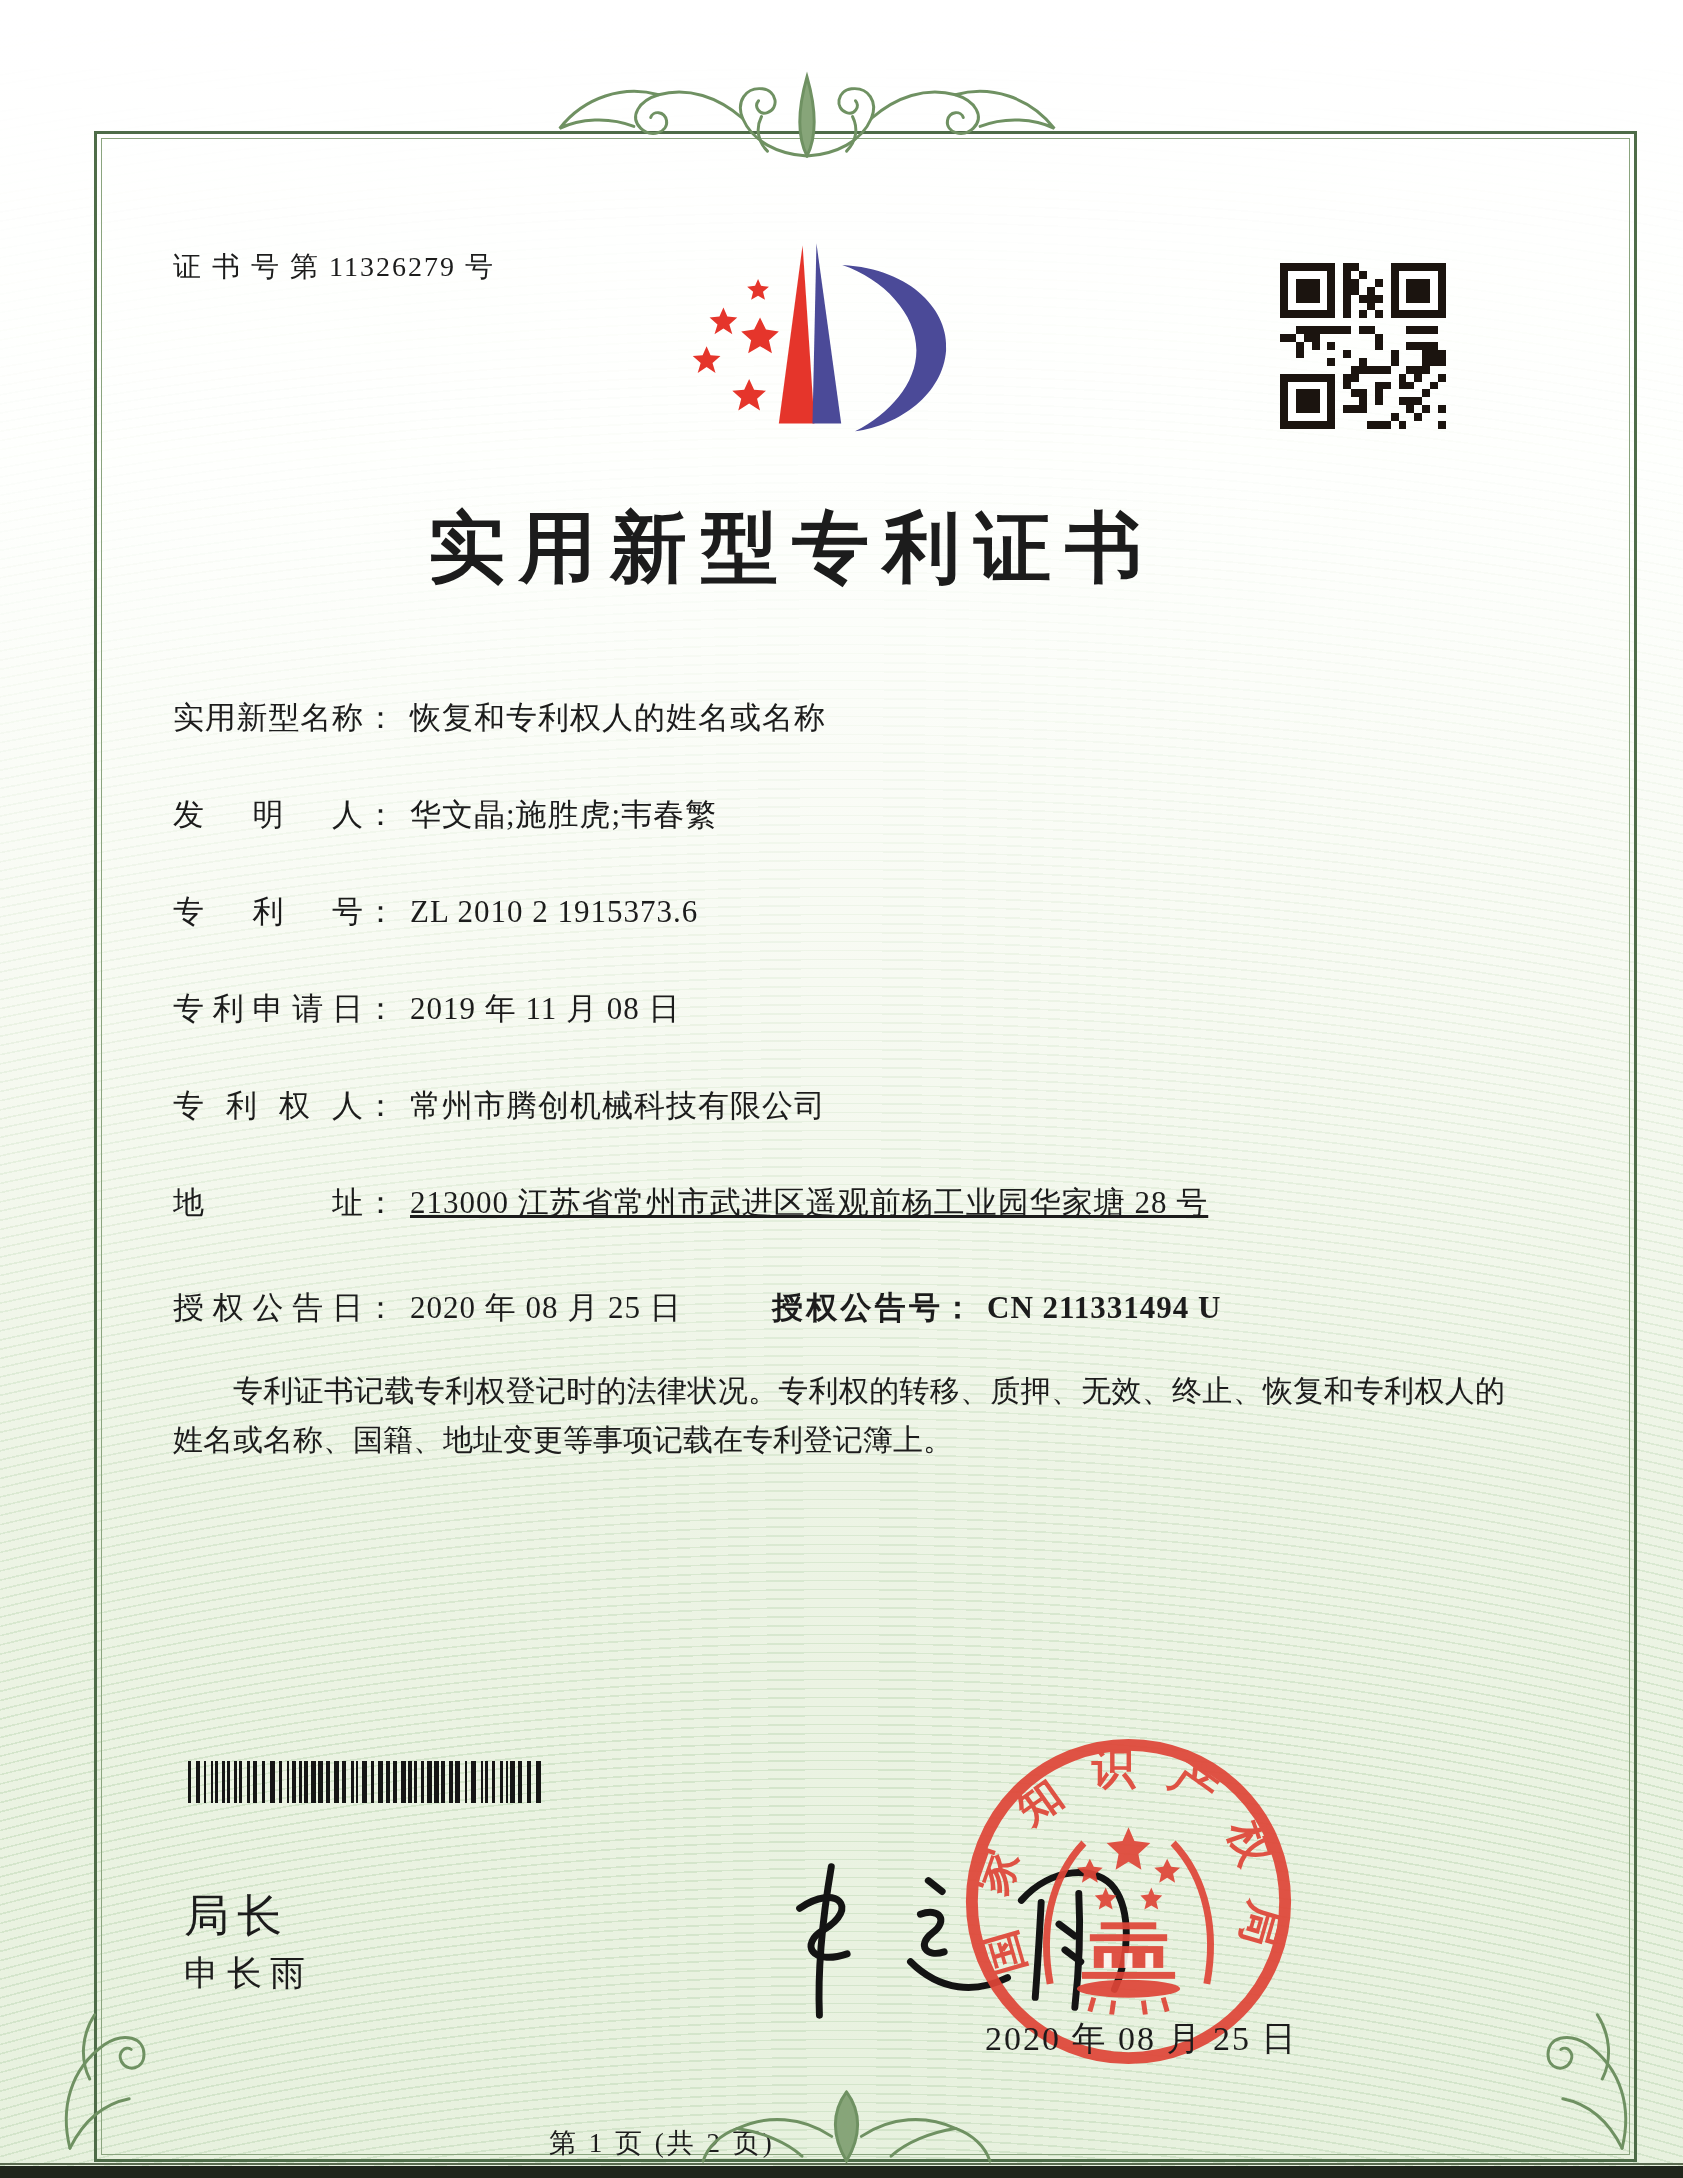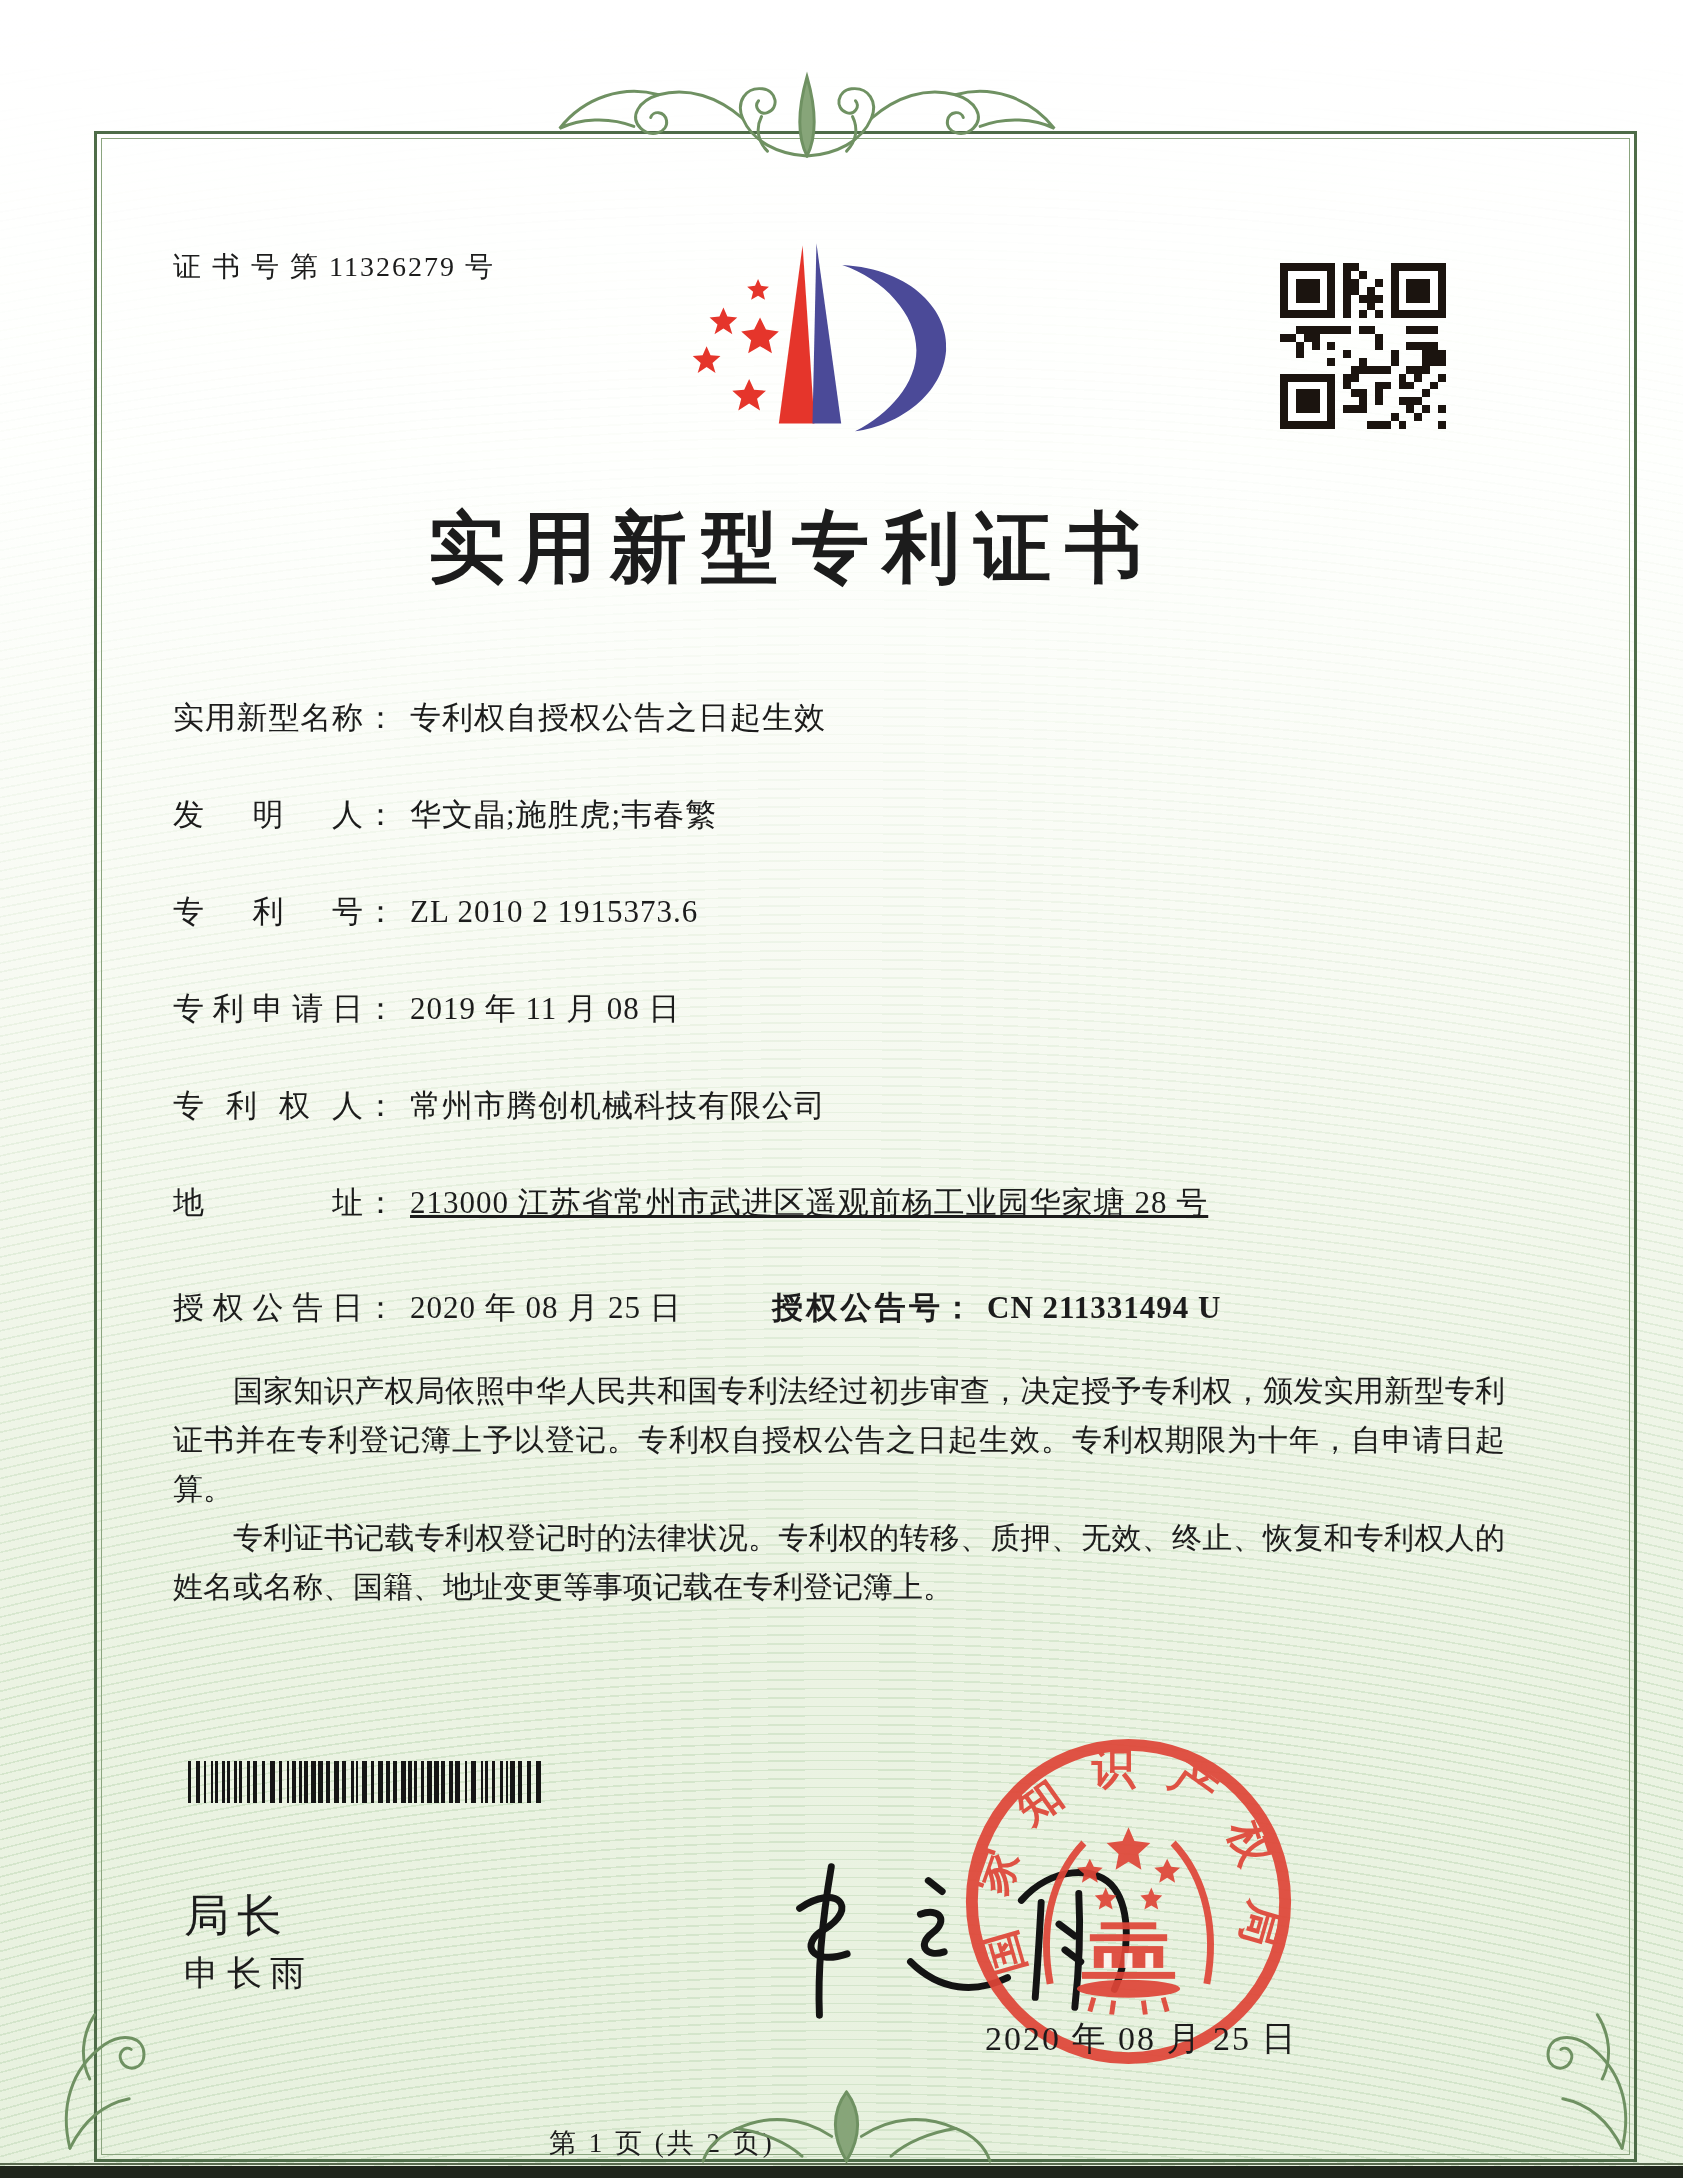--- a/index.html
+++ b/index.html
@@ -185,21 +185,21 @@
       <rect x="128" y="16" width="24" height="24" fill="#1b140f"></rect>
       <rect x="0" y="112" width="56" height="56" fill="#1b140f"></rect>
       <rect x="8" y="120" width="40" height="40" fill="#ffffff"></rect>
       <rect x="16" y="128" width="24" height="24" fill="#1b140f"></rect>
     </svg>
 
   <div class="abs title">实用新型专利证书</div>
 
   <div class="abs fields">
     <div class="frow" style="top:0;">
-      <span class="flabel">实用新型名称</span><span class="fcolon">：</span><span class="fvalue">专利权自授权公告之日起生效</span>
+      <span class="flabel">实用新型名称</span><span class="fcolon">：</span><span class="fvalue">恢复和专利权人的姓名或名称</span>
     </div>
     <div class="frow" style="top:97px;">
       <span class="flabel">发明人</span><span class="fcolon">：</span><span class="fvalue">华文晶;施胜虎;韦春繁</span>
     </div>
     <div class="frow" style="top:194px;">
       <span class="flabel">专利号</span><span class="fcolon">：</span><span class="fvalue">ZL 2010 2 1915373.6</span>
     </div>
     <div class="frow" style="top:291px;">
       <span class="flabel">专利申请日</span><span class="fcolon">：</span><span class="fvalue">2019 年 11 月 08 日</span>
     </div>
@@ -213,21 +213,20 @@
       <span>
         <span class="flabel">授权公告日</span><span class="fcolon">：</span><span class="fvalue">2020 年 08 月 25 日</span>
       </span>
       <span class="pair2">
         <span class="flabel">授权公告号</span><span class="fcolon">：</span><span class="fvalue">CN 211331494 U</span>
       </span>
     </div>
   </div>
 
   <div class="abs bodytext">
-    <p>国家知识产权局依照中华人民共和国专利法经过初步审查，决定授予专利权，颁发实用新型专利证书并在专利登记簿上予以登记。专利权自授权公告之日起生效。专利权期限为十年，自申请日起算。</p>
     <p>专利证书记载专利权登记时的法律状况。专利权的转移、质押、无效、终止、恢复和专利权人的姓名或名称、国籍、地址变更等事项记载在专利登记簿上。</p>
   </div>
 
   <div class="abs barcode">
       <i style="width: 3px; margin-right: 5px;"></i>
       <i style="width: 4px; margin-right: 4px;"></i>
       <i style="width: 2px; margin-right: 5px;"></i>
       <i style="width: 2px; margin-right: 2px;"></i>
       <i style="width: 3px; margin-right: 4px;"></i>
       <i style="width: 3px; margin-right: 2px;"></i>

